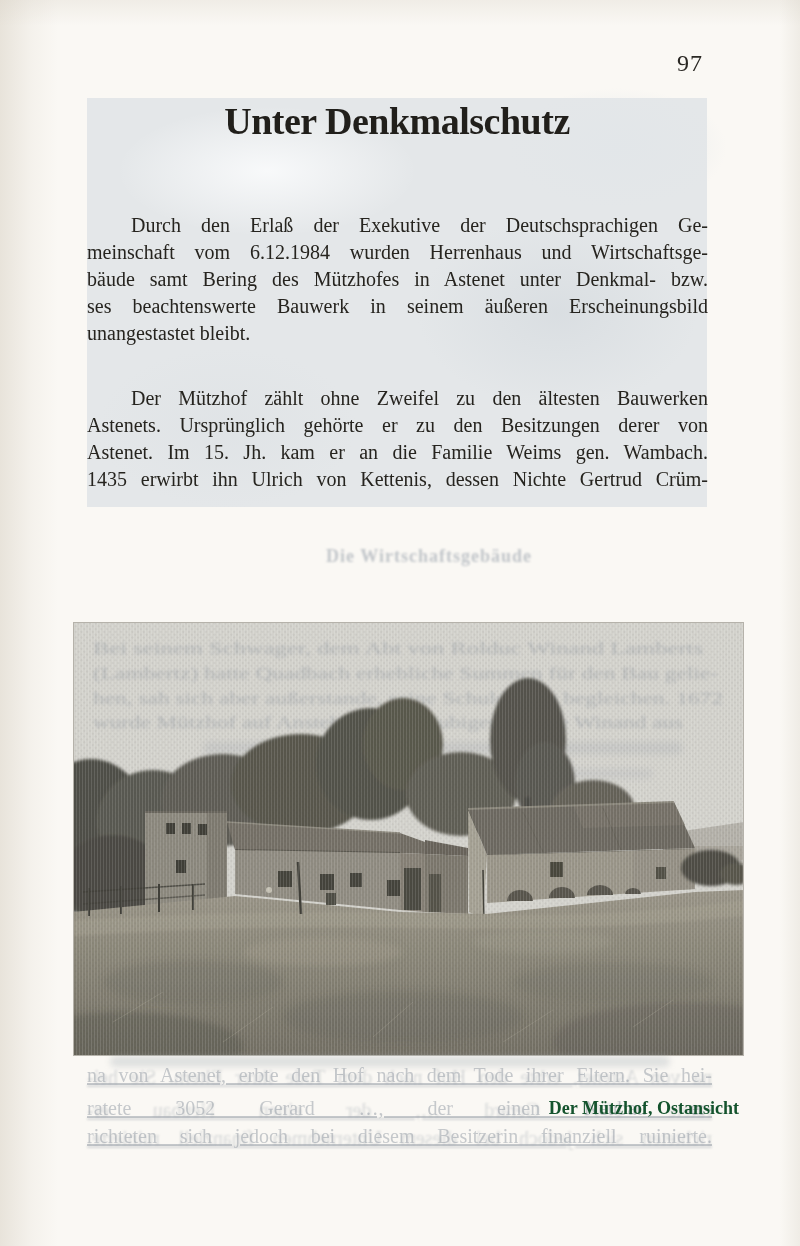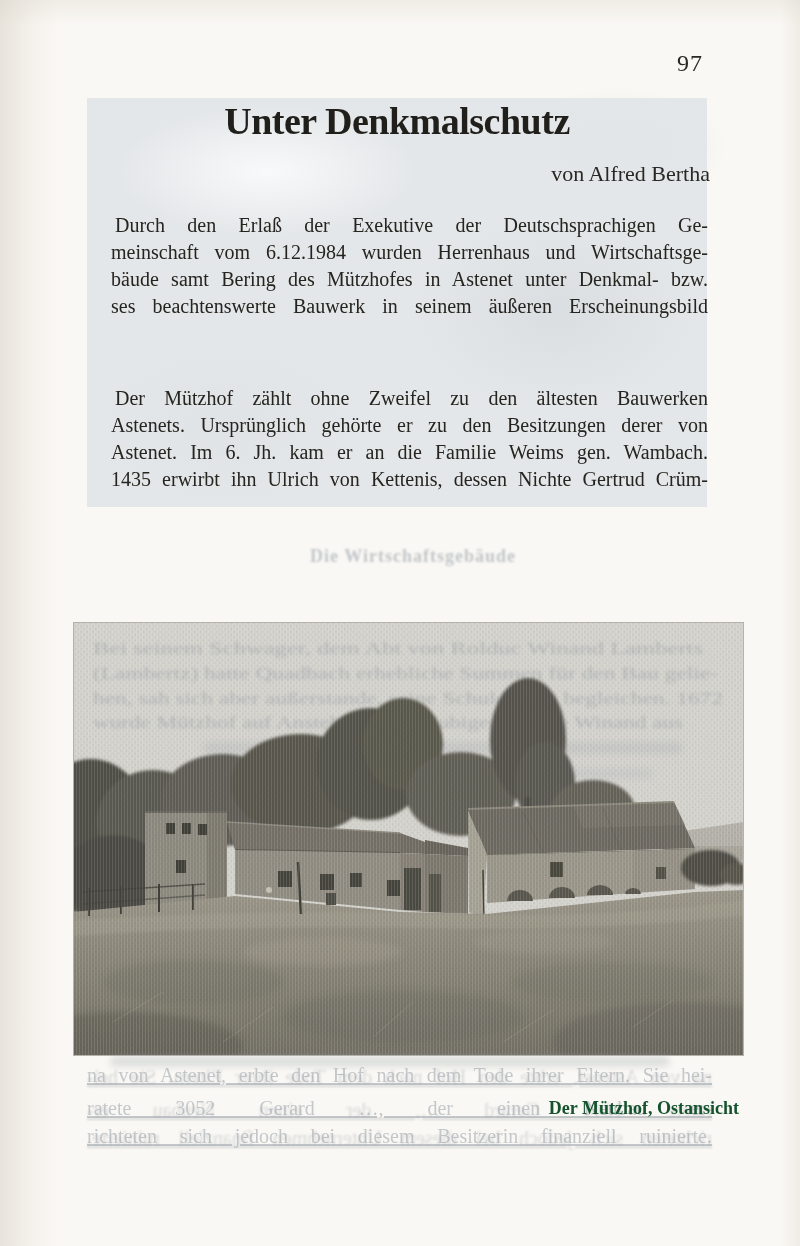--- a/index.html
+++ b/index.html
@@ -27,26 +27,26 @@
   .c4{left:420px;top:-10px;width:220px;height:120px;background:radial-gradient(closest-side,rgba(226,230,233,0.9),rgba(226,230,233,0));}
 
   .page-number{position:absolute;left:660px;top:50px;width:60px;font-size:24px;letter-spacing:1px;color:#2a2824;text-align:center;}
   .title{position:absolute;left:87px;top:99px;width:620px;text-align:center;
     font-size:38px;font-weight:bold;letter-spacing:-0.5px;color:#211f1b;}
   .byline{position:absolute;left:87px;top:161px;width:623px;text-align:right;font-size:22px;color:#2a2824;}
 
   .para{position:absolute;left:87px;width:621px;font-size:20px;line-height:27px;color:#26241f;}
   .p1{top:212px;}
   .p2{top:385px;}
-  .bl{text-align:justify;text-align-last:justify;white-space:nowrap;padding-left:24px;}
-  .bl-first{padding-left:28px;box-sizing:border-box;}
+  .bl{text-align:justify;text-align-last:justify;white-space:nowrap;}
+  .bl-first{padding-left:44px;box-sizing:border-box;}
   .bl-last{text-align-last:left;}
 
   
-  .ghost-heading{position:absolute;left:87px;top:546px;width:652px;text-align:center;
+  .ghost-heading{position:absolute;left:103px;top:546px;width:652px;text-align:center;
     font-size:18px;font-weight:bold;color:rgba(148,157,168,0.55);filter:blur(0.9px);letter-spacing:1px;}
   .ghost-line{position:absolute;left:87px;width:625px;font-size:20px;
     color:rgba(143,151,161,0.50);filter:blur(0.7px);white-space:nowrap;text-align:justify;text-align-last:justify;text-decoration:underline;}
   .ghost-line.mirror{transform:scaleX(-1);color:rgba(150,158,167,0.35);filter:blur(1px);}
   .ga{top:1064px;} .gb{top:1097px;} .gc{top:1125px;}
   .ga.mirror{top:1066px;} .gb.mirror{top:1099px;} .gc.mirror{top:1127px;}
   .smudge{position:absolute;background:rgba(160,168,176,0.30);filter:blur(3px);border-radius:6px;pointer-events:none;}
 
   .photo{position:absolute;left:73px;top:622px;width:671px;height:434px;background:#d8d7d2;
     box-shadow:0 0 0 1px rgba(150,146,136,0.5) inset;}
@@ -65,33 +65,33 @@
     <div class="cloud c3"></div>
     <div class="cloud c4"></div>
   </div>
 
   <div class="edge-left"></div>
   <div class="edge-top"></div>
   <div class="edge-right"></div>
 
   <div class="page-number">97</div>
   <h1 class="title" style="margin:0;">Unter Denkmalschutz</h1>
-  <div class="byline">von Alfred Bertha</div>
 
   <div class="para p1">
     <div class="bl bl-first">Durch den Erlaß der Exekutive der Deutschsprachigen Ge-</div>
     <div class="bl">meinschaft vom 6.12.1984 wurden Herrenhaus und Wirtschaftsge-</div>
     <div class="bl">bäude samt Bering des Mützhofes in Astenet unter Denkmal- bzw.</div>
     <div class="bl">ses beachtenswerte Bauwerk in seinem äußeren Erscheinungsbild</div>
+    <div class="bl bl-last">unangestastet bleibt.</div>
   </div>
 
   <div class="para p2">
     <div class="bl bl-first">Der Mützhof zählt ohne Zweifel zu den ältesten Bauwerken</div>
     <div class="bl">Astenets. Ursprünglich gehörte er zu den Besitzungen derer von</div>
-    <div class="bl">Astenet. Im 6. Jh. kam er an die Familie Weims gen. Wambach.</div>
+    <div class="bl">Astenet. Im 15. Jh. kam er an die Familie Weims gen. Wambach.</div>
     <div class="bl">1435 erwirbt ihn Ulrich von Kettenis, dessen Nichte Gertrud Crüm-</div>
   </div>
 
   <div class="ghost-heading">Die Wirtschaftsgebäude</div>
 
   <div class="photo">
     <svg width="671" height="434" viewBox="0 0 671 434" xmlns="http://www.w3.org/2000/svg">
       <defs>
         <pattern id="dots" width="4" height="4" patternUnits="userSpaceOnUse" patternTransform="rotate(45)">
           <circle cx="1" cy="1" r="0.8" fill="#45443e"></circle>

